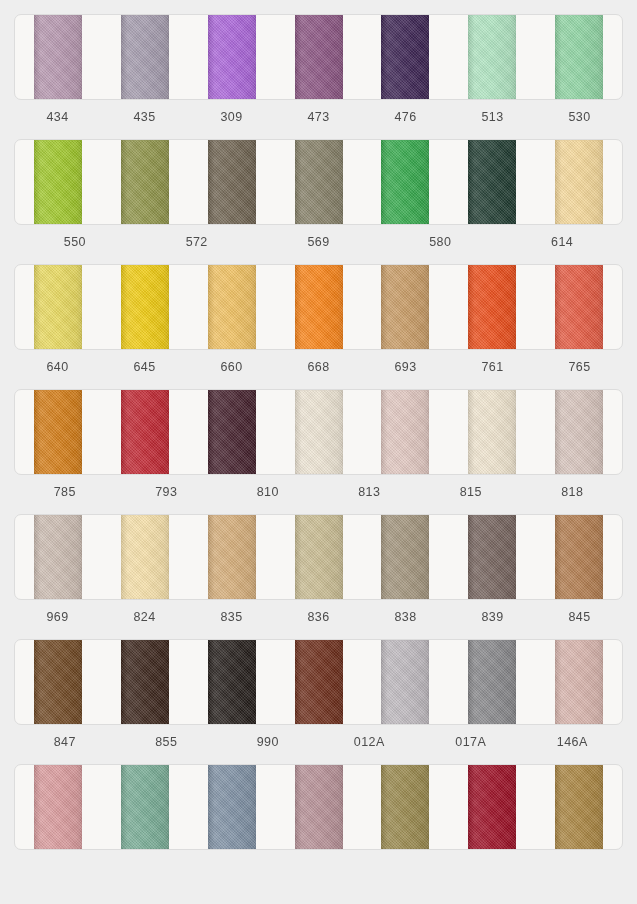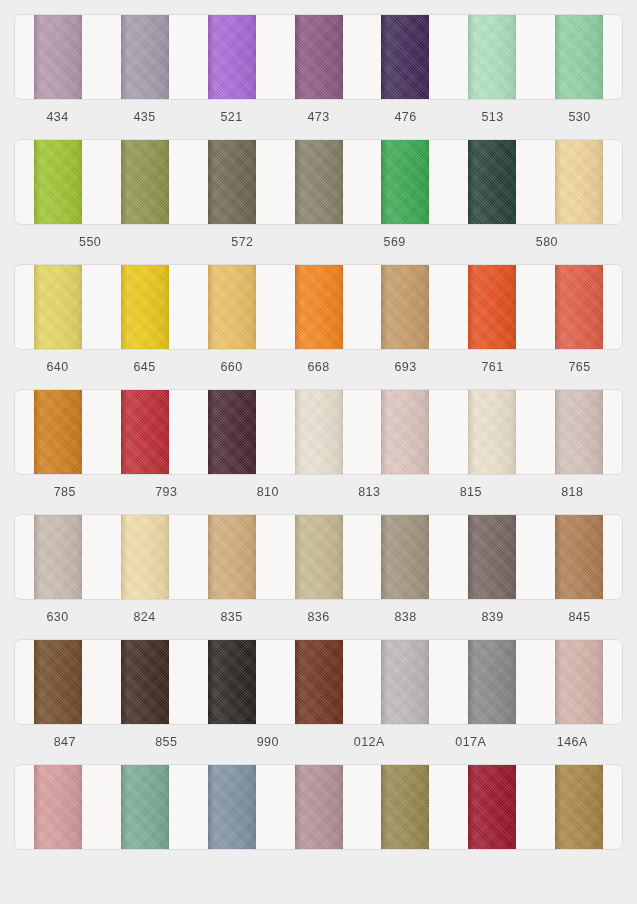--- a/index.html
+++ b/index.html
@@ -130,21 +130,21 @@
         <div class="swatch-cell">
           <div class="swatch-chip" style="background-color: rgb(174, 227, 192);"></div>
         </div>
         <div class="swatch-cell">
           <div class="swatch-chip" style="background-color: rgb(142, 211, 162);"></div>
         </div>
       </div>
       <div class="row-labels">
         <div class="label-cell">434</div>
         <div class="label-cell">435</div>
-        <div class="label-cell">521</div>
+        <div class="label-cell">309</div>
         <div class="label-cell">473</div>
         <div class="label-cell">476</div>
         <div class="label-cell">513</div>
         <div class="label-cell">530</div>
       </div>
     </div>
     <div class="swatch-row">
       <div class="row-card">
         <div class="swatch-cell">
           <div class="swatch-chip" style="background-color: rgb(158, 198, 41);"></div>
@@ -166,20 +166,21 @@
         </div>
         <div class="swatch-cell">
           <div class="swatch-chip" style="background-color: rgb(244, 215, 152);"></div>
         </div>
       </div>
       <div class="row-labels">
         <div class="label-cell">550</div>
         <div class="label-cell">572</div>
         <div class="label-cell">569</div>
         <div class="label-cell">580</div>
+        <div class="label-cell">614</div>
       </div>
     </div>
     <div class="swatch-row">
       <div class="row-card">
         <div class="swatch-cell">
           <div class="swatch-chip" style="background-color: rgb(232, 217, 94);"></div>
         </div>
         <div class="swatch-cell">
           <div class="swatch-chip" style="background-color: rgb(239, 203, 16);"></div>
         </div>
@@ -260,21 +261,21 @@
           <div class="swatch-chip" style="background-color: rgb(161, 147, 123);"></div>
         </div>
         <div class="swatch-cell">
           <div class="swatch-chip" style="background-color: rgb(116, 98, 92);"></div>
         </div>
         <div class="swatch-cell">
           <div class="swatch-chip" style="background-color: rgb(176, 122, 76);"></div>
         </div>
       </div>
       <div class="row-labels">
-        <div class="label-cell">630</div>
+        <div class="label-cell">969</div>
         <div class="label-cell">824</div>
         <div class="label-cell">835</div>
         <div class="label-cell">836</div>
         <div class="label-cell">838</div>
         <div class="label-cell">839</div>
         <div class="label-cell">845</div>
       </div>
     </div>
     <div class="swatch-row">
       <div class="row-card">

